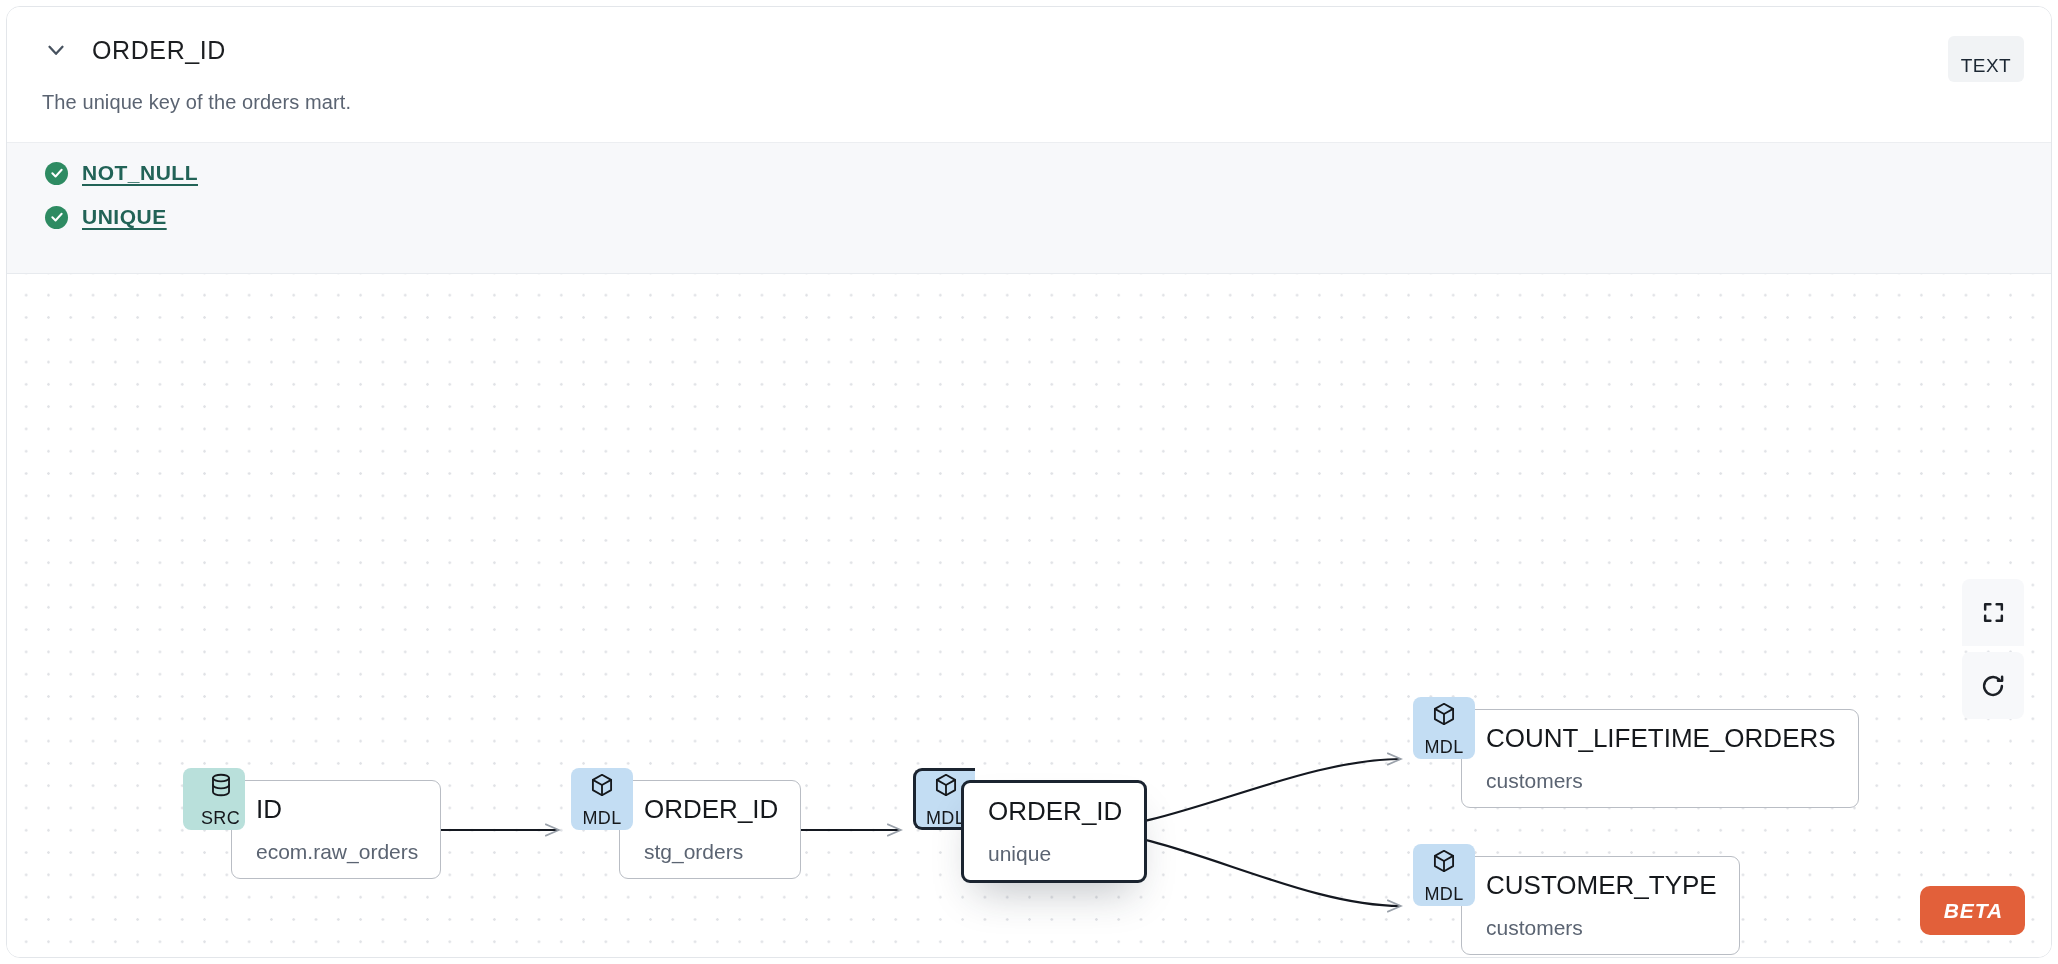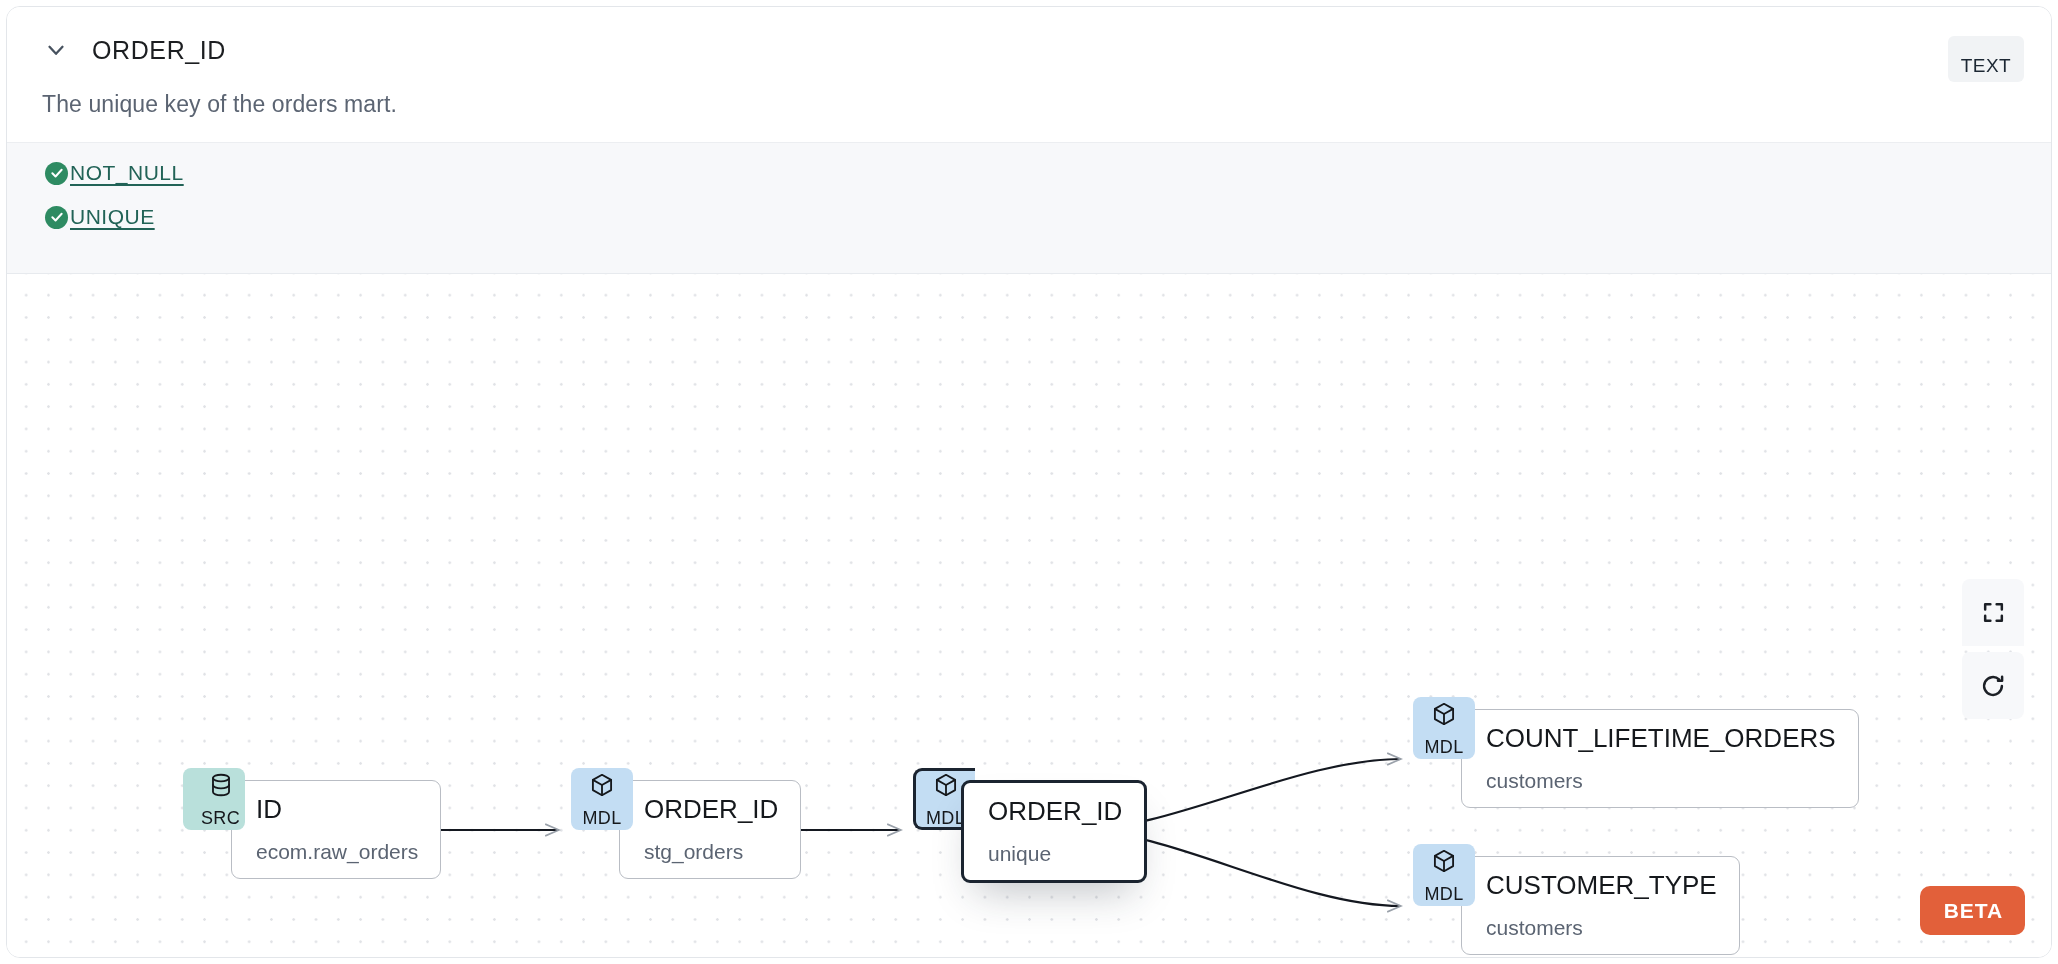--- a/index.html
+++ b/index.html
@@ -73,39 +73,40 @@
     font-size: 19px;
     letter-spacing: 0.4px;
     padding: 20px 13px 7px 13px;
     border-radius: 6px;
     line-height: 1;
   }
   .description {
     position: absolute;
     left: 35px;
     top: 84px;
-    font-size: 23px;
+    font-size: 20px;
     color: #5b6472;
     letter-spacing: 0.1px;
   }
 
   
   .tests {
     position: relative;
     height: 132px;
     background: #f7f8fa;
     border-top: 1px solid #eceef1;
     border-bottom: 1px solid #e7eaee;
   }
   .test-row {
     position: absolute;
     left: 38px;
     display: flex;
     align-items: center;
-    gap: 2px;
+    gap: 14px;
+    font-weight: bold;
   }
   .test-row.r0 { top: 18px; }
   .test-row.r1 { top: 62px; }
   .check-icon {
     width: 23px; height: 23px;
     border-radius: 50%;
     background: #2e8b62;
     display: flex;
     align-items: center;
     justify-content: center;
@@ -245,20 +246,21 @@
     bottom: 22px;
     background: #e2603a;
     color: #ffffff;
     font-size: 21px;
     font-weight: 700;
     letter-spacing: 0.9px;
     padding: 14px 22px 14px 24px;
     border-radius: 10px;
     line-height: 1;
     cursor: pointer;
+    font-style: italic;
   }
 </style>
 </head>
 <body>
 
 <div class="page">
   <div class="card">
 
     <div class="header">
       <div class="header-row">

